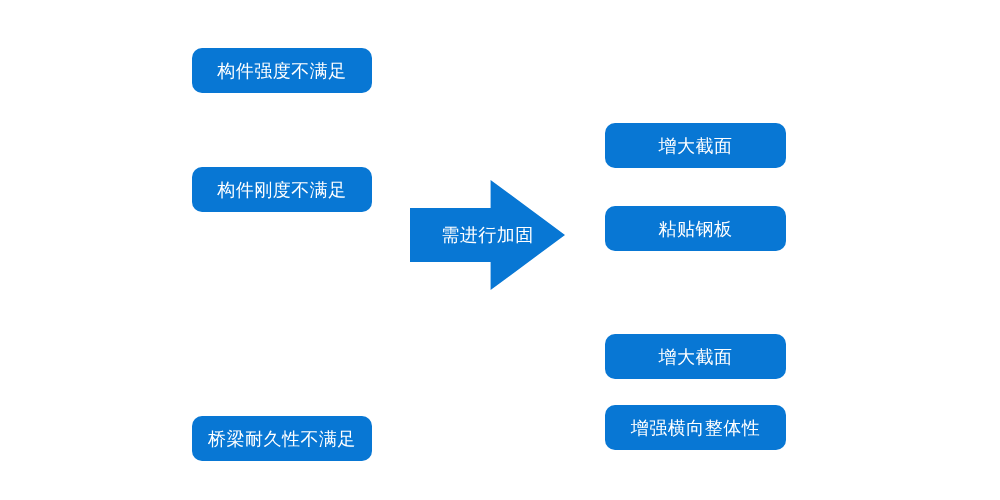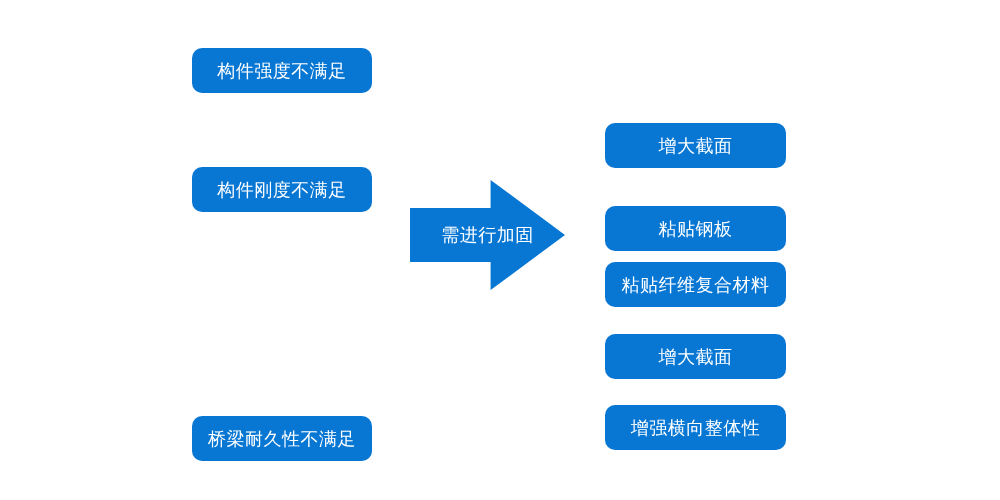--- a/index.html
+++ b/index.html
@@ -80,23 +80,20 @@
   <div class="arrow">
     <span class="arrow-label">需进行加固</span>
   </div>
 
   <div class="box right-box box-r2">
     <span>增大截面</span>
   </div>
   <div class="box right-box box-r3">
     <span>粘贴钢板</span>
   </div>
-  <div class="box right-box box-r4">
-    <span>粘贴纤维复合材料</span>
-  </div>
   <div class="box right-box box-r5">
     <span>增大截面</span>
   </div>
   <div class="box right-box box-r6">
     <span>增强横向整体性</span>
   </div>
 
 </div>
 
 </body></html>

